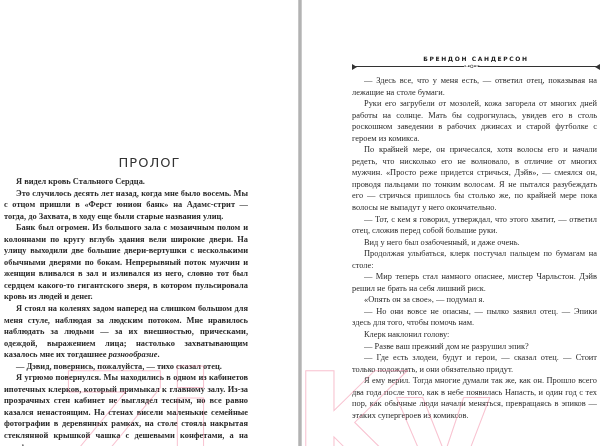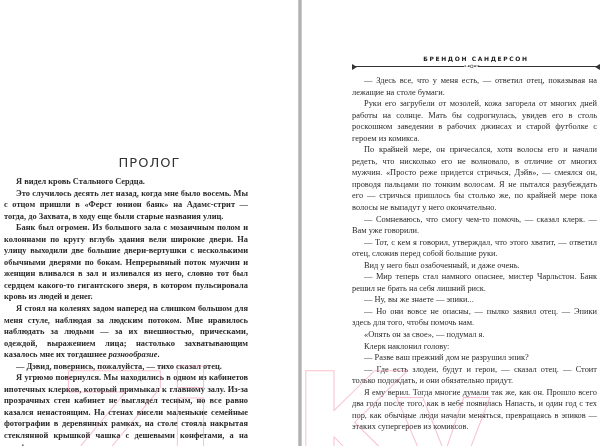--- a/index.html
+++ b/index.html
@@ -87,27 +87,26 @@
 <div class="page" id="page-right">
   <div class="running-head" style="left:50px;">БРЕНДОН САНДЕРСОН</div>
   <div class="rule"></div>
   <div class="rule-end-left"></div>
   <div class="rule-end-right"></div>
   <div class="rule-ornament">⊶o⊷</div>
   <div class="text-block" id="right-text">
     <p>— Здесь все, что у меня есть, — ответил отец, показывая на лежащие на столе бумаги.</p>
     <p>Руки его загрубели от мозолей, кожа загорела от многих дней работы на солнце. Мать бы содрогнулась, увидев его в столь роскошном заведении в рабочих джинсах и старой футболке с героем из комикса.</p>
     <p>По крайней мере, он причесался, хотя волосы его и начали редеть, что нисколько его не волновало, в отличие от многих мужчин. «Просто реже придется стричься, Дэйв», — смеялся он, проводя пальцами по тонким волосам. Я не пытался разубеждать его — стричься пришлось бы столько же, по крайней мере пока волосы не выпадут у него окончательно.</p>
-    <p>— Сомневаюсь, что смогу чем-то помочь, — сказал клерк. — Вам уже говорили.</p>
     <p>— Тот, с кем я говорил, утверждал, что этого хватит, — ответил отец, сложив перед собой большие руки.</p>
     <p>Вид у него был озабоченный, и даже очень.</p>
-    <p>— Мир теперь стал намного опаснее, мистер Чарльстон. Банк решил не брать на себя лишний риск.</p>
-    <p>— Ну, вы же знаете — эпики...</p>
+    <p>Продолжая улыбаться, клерк постучал пальцем по бумагам на столе:</p>
+    <p>— Мир теперь стал намного опаснее, мистер Чарльстон. Дэйв решил не брать на себя лишний риск.</p>
+    <p>«Опять он за свое», — подумал я.</p>
     <p>— Но они вовсе не опасны, — пылко заявил отец. — Эпики здесь для того, чтобы помочь нам.</p>
-    <p>«Опять он за свое», — подумал я.</p>
     <p>Клерк наклонил голову:</p>
     <p>— Разве ваш прежний дом не разрушил эпик?</p>
     <p>— Где есть злодеи, будут и герои, — сказал отец. — Стоит только подождать, и они обязательно придут.</p>
     <p>Я ему верил. Тогда многие думали так же, как он. Прошло всего два года после того, как в небе появилась Напасть, и один год с тех пор, как обычные люди начали меняться, превращаясь в эпиков — этаких супергероев из комиксов.</p>
 
   </div>
   <div class="page-number" id="pnum-right" style="left:164px;">8</div>
   <div class="watermark" id="wm-right" style="left:-10px;">Ky</div>
 </div>
 

